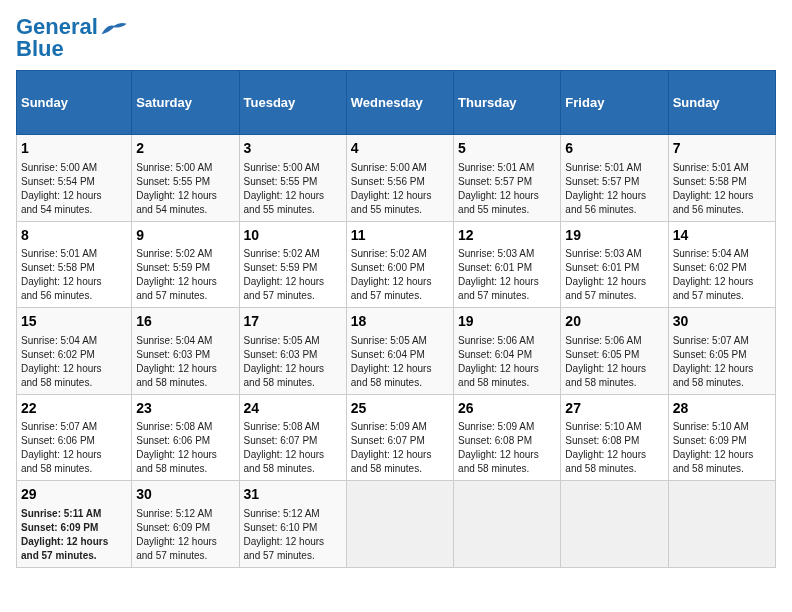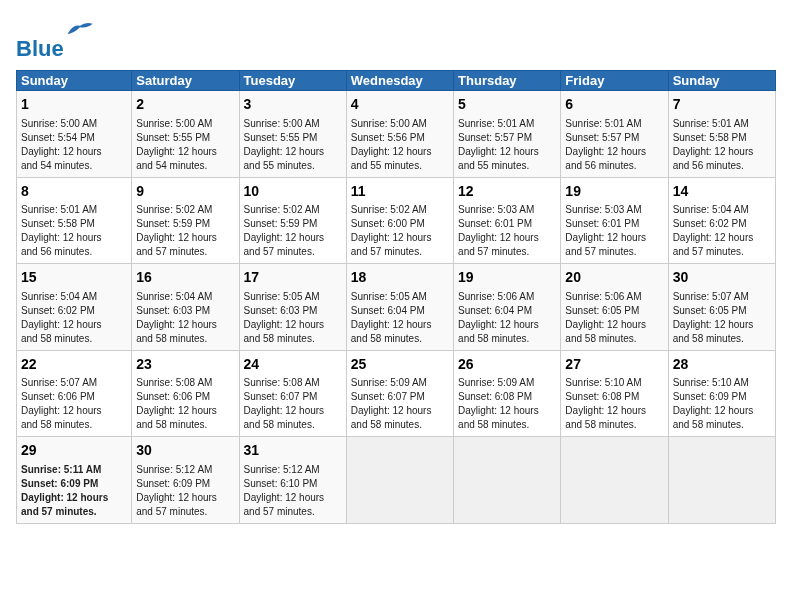--- a/index.html
+++ b/index.html
@@ -48,21 +48,21 @@
       color: #444;
     }
     table {
       width: 100%;
       border-collapse: collapse;
       font-size: 11px;
     }
     thead tr th {
       background-color: #2a6cb0;
       color: #fff;
-      padding: 2px 4px;
+      padding: 24px 4px;
       text-align: left;
       font-size: 13px;
       font-weight: bold;
       border: 1px solid #1a5a9a;
     }
     tbody tr td {
       vertical-align: top;
       padding: 4px 4px;
       border: 1px solid #ccc;
       background: #fff;
@@ -86,21 +86,21 @@
       background: #f0f0f0 !important;
     }
   </style>
 </head>
 <body>
 
 <div class="header">
   <div class="logo">
     <div style="display:flex;align-items:center;">
       <span class="logo-text">
-        <br>
+        <span class="blue">General</span><br>
         <span style="color:#1a6faf;">Blue</span>
       </span>
       <svg class="logo-bird" viewBox="0 0 40 25" style="margin-left:2px;margin-top:-18px;">
         <path d="M2 20 Q10 5 20 8 Q28 2 38 5 Q30 12 20 10 Q12 18 2 20Z" fill="#2a6cb0"></path>
       </svg>
     </div>
   </div>
   <div class="title-block">
     <h1></h1>
     <h2></h2>

